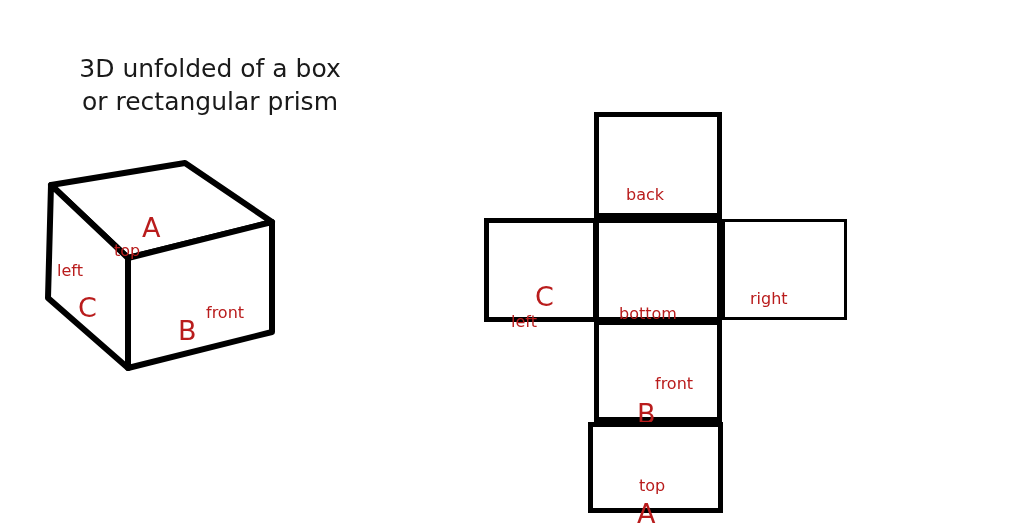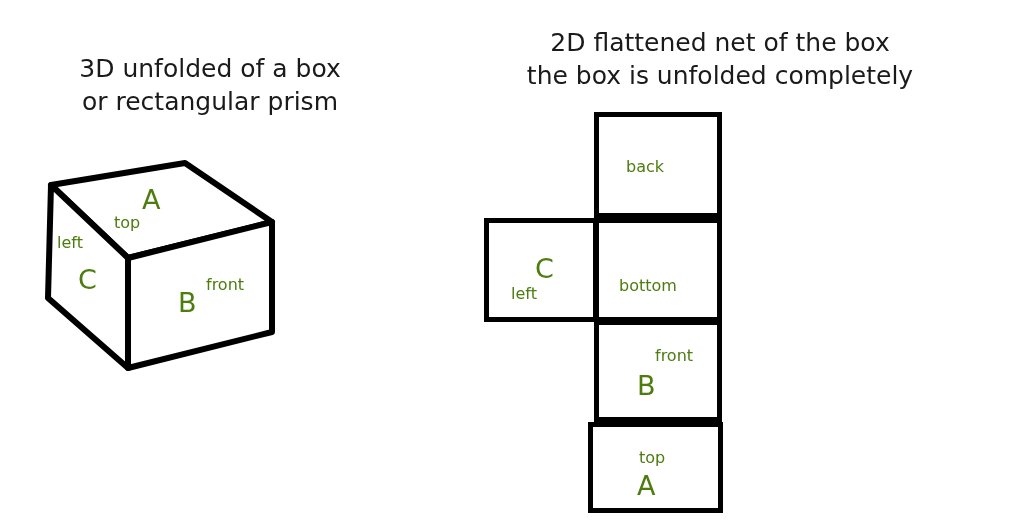--- a/index.html
+++ b/index.html
@@ -32,22 +32,23 @@
   #box3d {
     position: absolute;
     left: 0px;
     top: 0px;
     width: 420px;
     height: 532px;
   }
   .lbl {
     position: absolute;
     white-space: pre;
-    color: #4d7c0f;
+    color: #b91c1c;
     line-height: 1;
+    margin-top: 28px;
   }
   .lbl-big { font-size: 27px; }
   .lbl-small { font-size: 16px; }
 
   
   #net {
     position: absolute;
     left: 0;
     top: 0;
     width: 1017px;
@@ -63,22 +64,20 @@
   .cell .lbl { position: absolute; }
 </style>
 </head>
 <body>
 
 <div id="page">
 
   <div class="title" id="title-left" style="white-space: pre;">3D unfolded of a box
 or rectangular prism</div>
 
-  <div class="title" id="title-right" style="white-space: pre;">2D flattened net of the box
-the box is unfolded completely</div>
 
   <div id="box3d">
     <svg width="420" height="532" viewBox="0 0 420 532">
 
       <polygon points="51,185 185,163 272,222 128,258" fill="#ffffff" stroke="#000000" stroke-width="6" stroke-linejoin="round" stroke-linecap="round"></polygon>
 
       <polygon points="51,185 128,258 128,368 48,298" fill="#ffffff" stroke="#000000" stroke-width="6" stroke-linejoin="round" stroke-linecap="round"></polygon>
 
       <polygon points="128,258 272,222 272,332 128,368" fill="#ffffff" stroke="#000000" stroke-width="6" stroke-linejoin="round" stroke-linecap="round"></polygon>
     </svg>
@@ -101,20 +100,23 @@
 
     <div class="cell" id="cell-left" style="left: 484px; top: 218px; width: 114px; height: 104px;">
       <span class="lbl lbl-big" style="left:46px; top:32px;">C</span>
       <span class="lbl lbl-small" style="left:22px; top:63px;">left</span>
     </div>
 
     <div class="cell" id="cell-bottom" style="left: 594px; top: 218px; width: 128px; height: 104px;">
       <span class="lbl lbl-small" style="left:20px; top:55px;">bottom</span>
     </div>
 
+    <div class="cell thin" id="cell-right" style="left: 722px; top: 219px; width: 125px; height: 101px;">
+      <span class="lbl lbl-small" style="left:25px; top:41px;">right</span>
+    </div>
 
     <div class="cell" id="cell-front" style="left: 594px; top: 320px; width: 128px; height: 102px;">
       <span class="lbl lbl-small" style="left:56px; top:23px;">front</span>
       <span class="lbl lbl-big" style="left:38px; top:47px;">B</span>
     </div>
 
     <div class="cell" id="cell-top" style="left: 588px; top: 422px; width: 135px; height: 91px;">
       <span class="lbl lbl-small" style="left:46px; top:23px;">top</span>
       <span class="lbl lbl-big" style="left:44px; top:45px;">A</span>
     </div>

